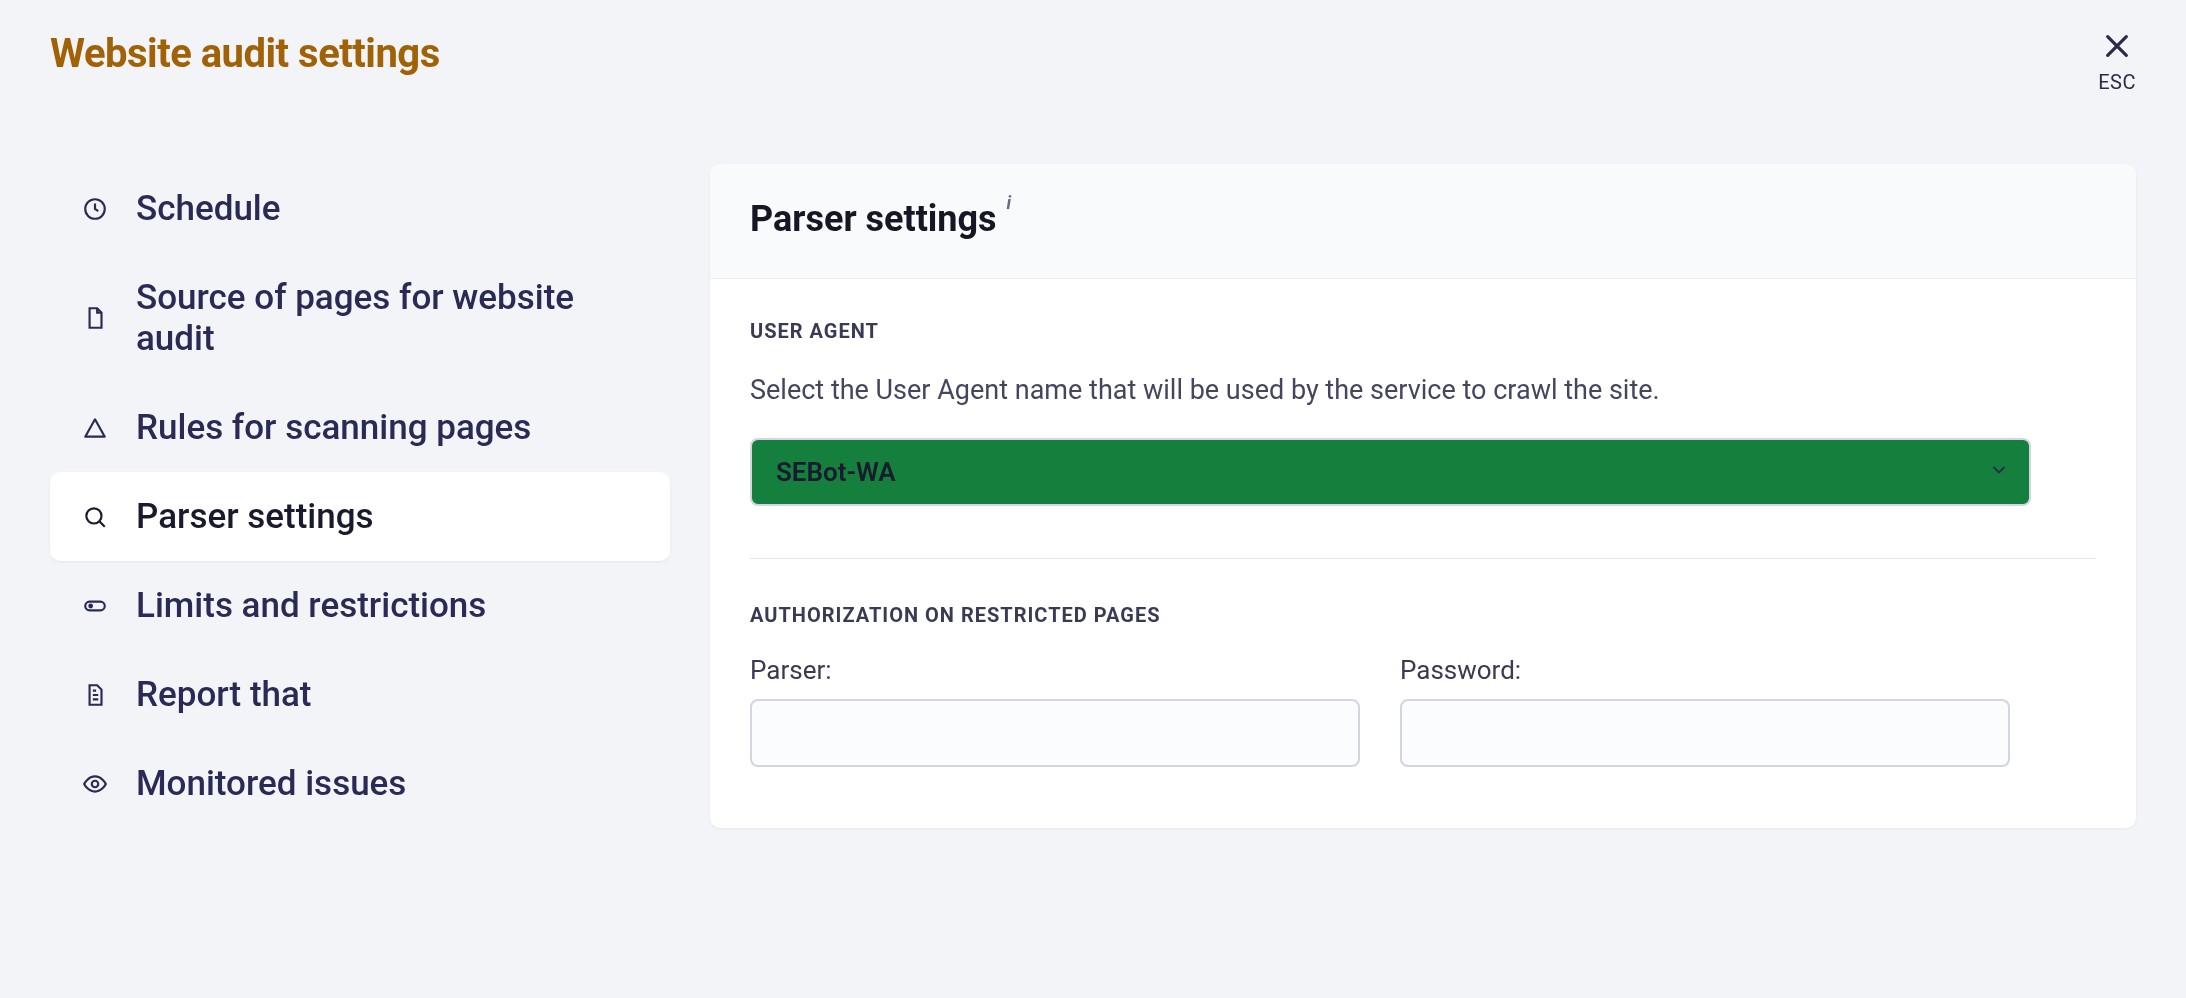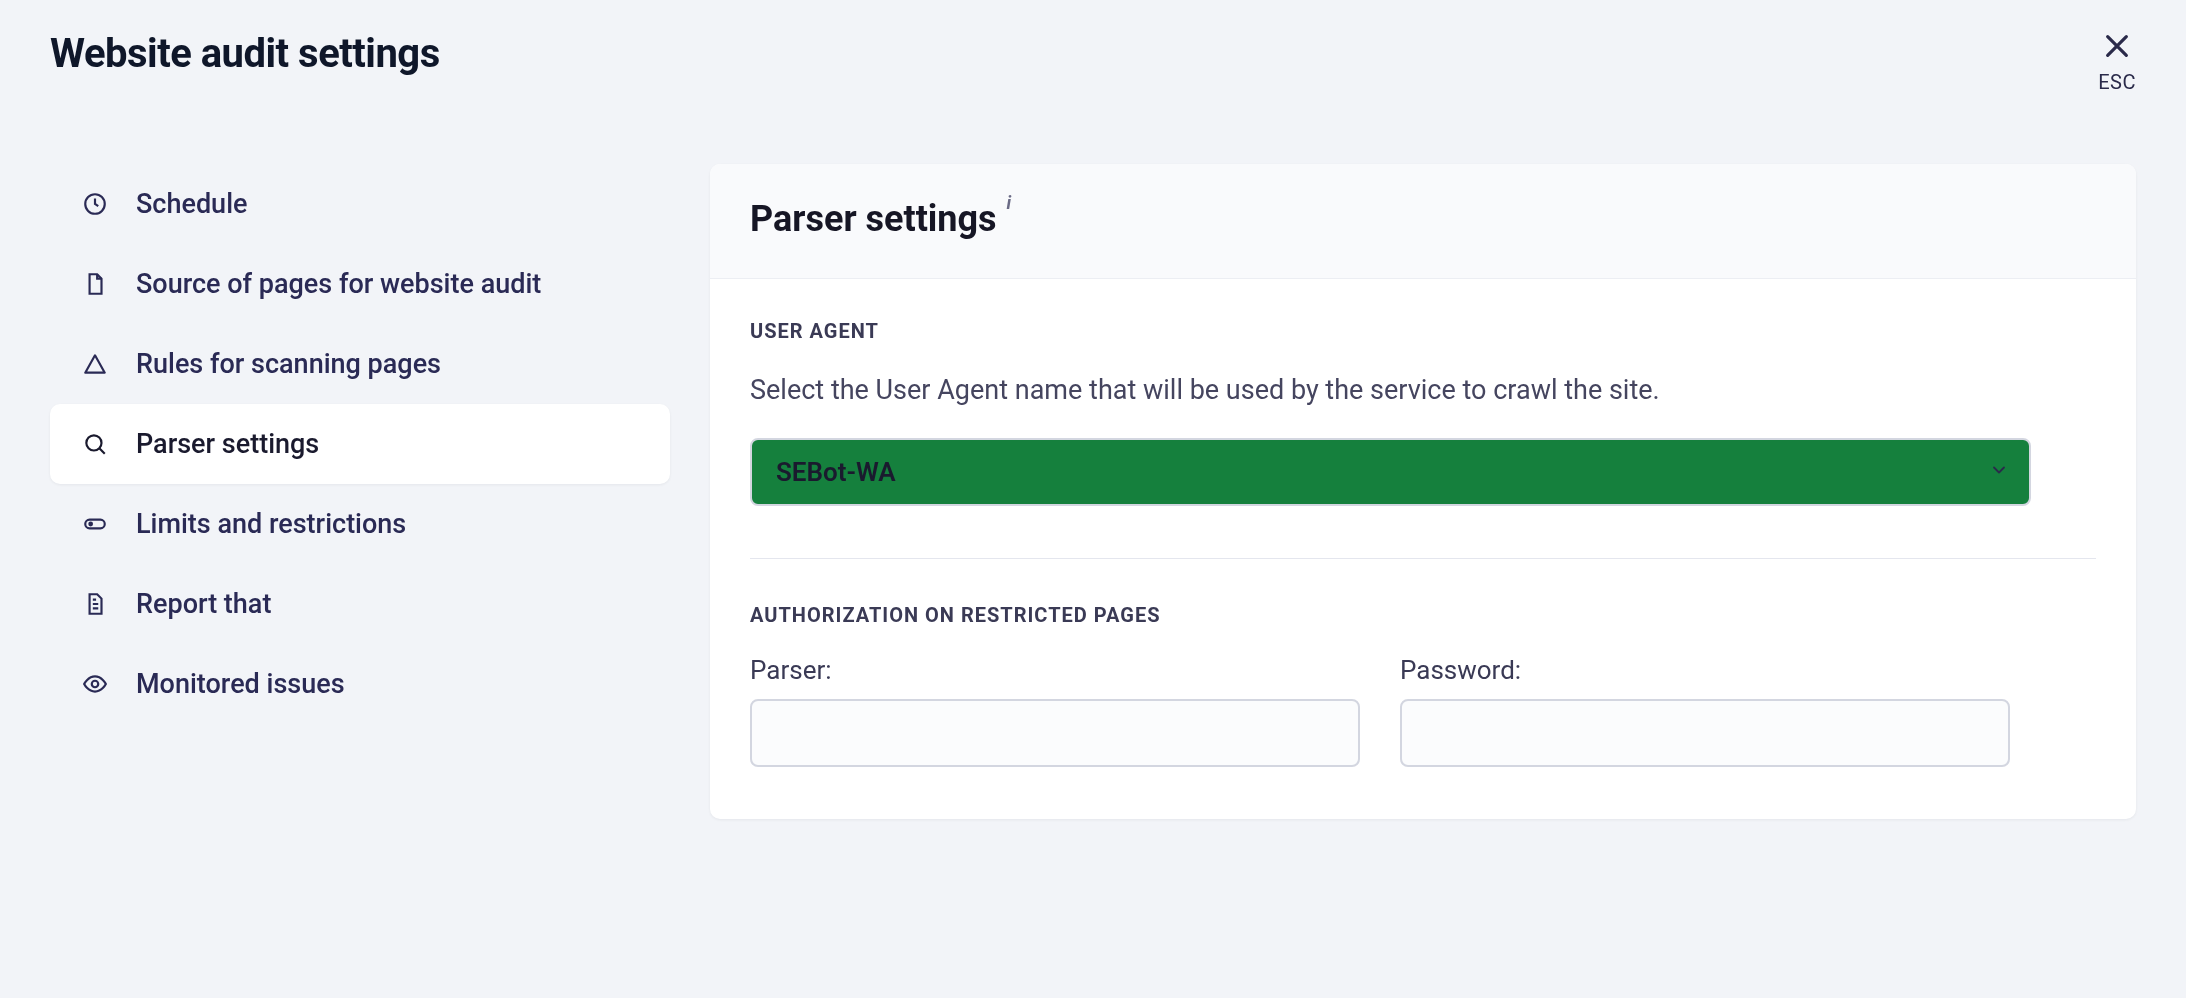--- a/index.html
+++ b/index.html
@@ -16,21 +16,21 @@
     position: relative;
   }
   .header {
     display: flex;
     justify-content: space-between;
     align-items: flex-start;
   }
   .page-title {
     font-size: 40px;
     font-weight: 700;
-    color: #0f172a;
+    color: #a16207;
     letter-spacing: -0.5px;
   }
   .close-area {
     display: flex;
     flex-direction: column;
     align-items: center;
     gap: 4px;
     cursor: pointer;
   }
   .close-icon-svg {
@@ -54,21 +54,21 @@
     flex-shrink: 0;
   }
   .nav-item {
     display: flex;
     align-items: center;
     gap: 28px;
     padding: 24px 32px;
     border-radius: 10px;
     cursor: pointer;
     color: #2a2a55;
-    font-size: 27px;
+    font-size: 35px;
     font-weight: 500;
   }
   .nav-item .icon {
     width: 26px;
     height: 26px;
     display: flex;
     align-items: center;
     justify-content: center;
     flex-shrink: 0;
   }

